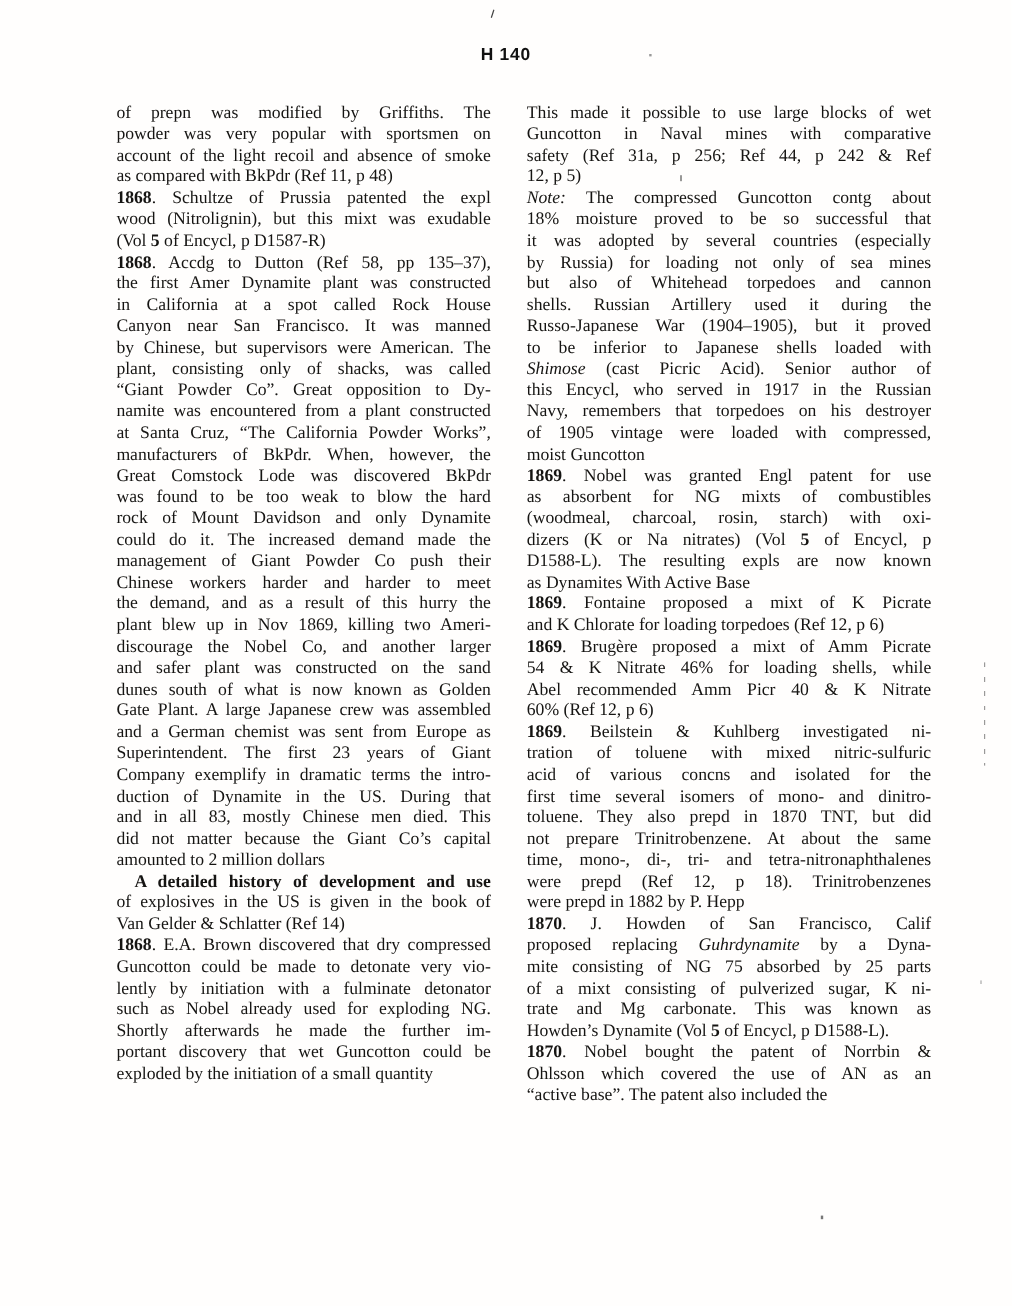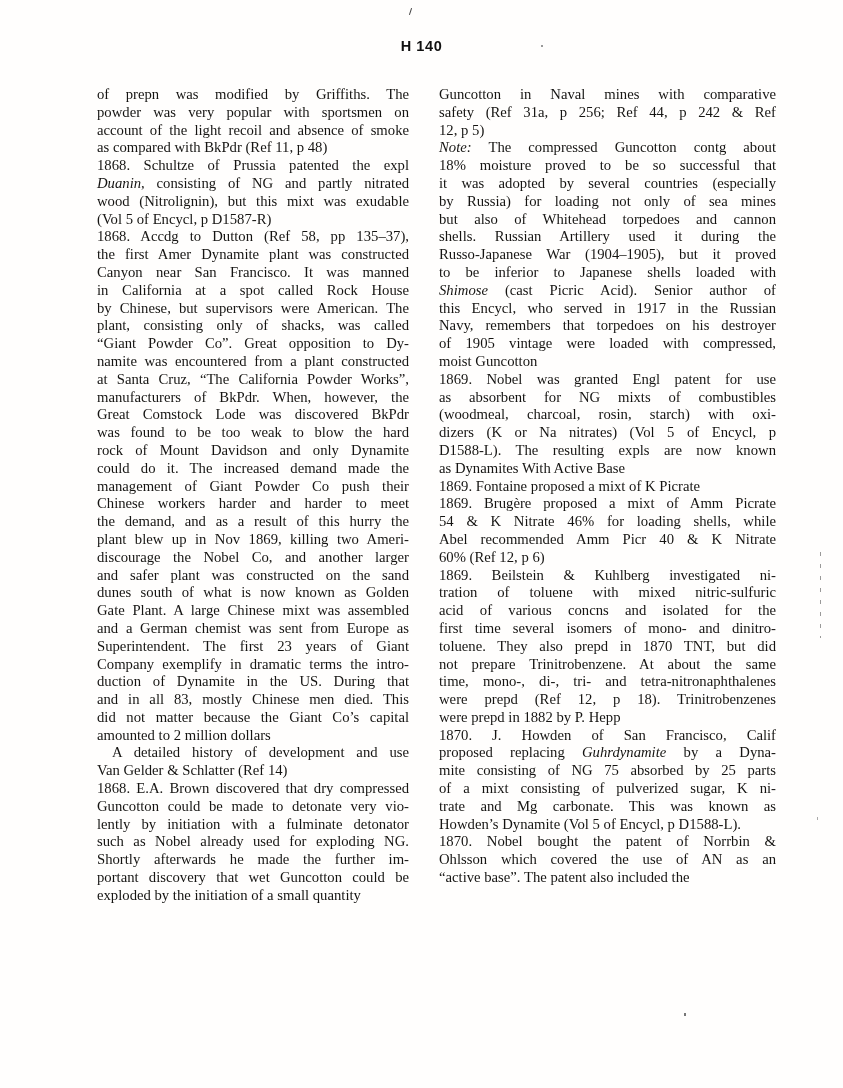--- a/index.html
+++ b/index.html
@@ -12,22 +12,22 @@
     font-family:"Liberation Sans", sans-serif; font-weight:bold;
     font-size:14.5px; letter-spacing:0.6px; color:#111;
   }
   .col { position:absolute; top:86px; font-size:14.7px; line-height:17.8px; }
   #col-left  { left:97px;  width:312px; }
   #col-right { left:439px; width:337px; }
   .para { margin:0; padding:0; }
   .ln { text-align:justify; text-align-last:justify; height:17.8px; white-space:nowrap; }
   .ln { white-space:normal; }
   .para .ln:last-child { text-align-last:left; }
-  .ln.indent { text-indent:15px; }
-  b { font-weight:normal; }
+  .ln.indent { text-indent:15px;font-weight:bold; }
+  b { font-weight:bold; }
   i { font-style:italic;font-family:Liberation Serif, serif; }
   
   .artifact { position:absolute; background:#6b6b6b; }
   #tick-top { left:410px; top:8px; width:1px; height:7px; transform:rotate(18deg); background:#444; }
   #mark-quote { left:567px; top:146px; width:1px; height:5px; background:#555; }
   #speck-a { left:541px; top:45px; width:2px; height:2px; background:#999; }
   #speck-b { left:684px; top:1013px; width:2px; height:3px; background:#777; }
   #speck-c { left:817px; top:817px; width:1px; height:3px; background:#aaa; }
   #dash-line {
     left:820px; top:552px; width:1px; height:86px; background:
@@ -42,71 +42,72 @@
 
   <div id="col-left" class="col">
       <div class="para">
         <div class="ln">of prepn was modified by Griffiths.  The</div>
         <div class="ln">powder was very popular with sportsmen on</div>
         <div class="ln">account of the light recoil and absence of smoke</div>
         <div class="ln">as compared with BkPdr (Ref 11, p 48)</div>
       </div>
       <div class="para">
         <div class="ln"><b>1868</b>.  Schultze of Prussia patented the expl</div>
-        <div class="ln"><i>Duanin</i>, consisting of NG and partly nitrated</div>
         <div class="ln">wood (Nitrolignin), but this mixt was exudable</div>
         <div class="ln">(Vol <b>5</b> of Encycl, p D1587-R)</div>
       </div>
       <div class="para">
         <div class="ln"><b>1868</b>.  Accdg to Dutton (Ref 58, pp 135–37),</div>
         <div class="ln">the first Amer Dynamite plant was constructed</div>
+        <div class="ln">in California at a spot called Rock House</div>
         <div class="ln">Canyon near San Francisco.  It was manned</div>
-        <div class="ln">in California at a spot called Rock House</div>
         <div class="ln">by Chinese, but supervisors were American. The</div>
         <div class="ln">plant, consisting only of shacks, was called</div>
         <div class="ln">“Giant Powder Co”.  Great opposition to Dy-</div>
         <div class="ln">namite was encountered from a plant constructed</div>
         <div class="ln">at Santa Cruz, “The California Powder Works”,</div>
         <div class="ln">manufacturers of BkPdr.  When, however, the</div>
         <div class="ln">Great Comstock Lode was discovered BkPdr</div>
         <div class="ln">was found to be too weak to blow the hard</div>
         <div class="ln">rock of Mount Davidson and only Dynamite</div>
         <div class="ln">could do it.  The increased demand made the</div>
         <div class="ln">management of Giant Powder Co push their</div>
         <div class="ln">Chinese workers harder and harder to meet</div>
         <div class="ln">the demand, and as a result of this hurry the</div>
         <div class="ln">plant blew up in Nov 1869, killing two Ameri-</div>
         <div class="ln">discourage the Nobel Co, and another larger</div>
         <div class="ln">and safer plant was constructed on the sand</div>
         <div class="ln">dunes south of what is now known as Golden</div>
-        <div class="ln">Gate Plant.  A large Chinese mixt was assembled</div>
+        <div class="ln">Gate Plant.  A large Japanese crew was assembled</div>
         <div class="ln">and a German chemist was sent from Europe as</div>
         <div class="ln">Superintendent.  The first 23 years of Giant</div>
         <div class="ln">Company exemplify in dramatic terms the intro-</div>
         <div class="ln">duction of Dynamite in the US.  During that</div>
         <div class="ln">and in all 83, mostly Chinese men died.  This</div>
         <div class="ln">did not matter because the Giant Co’s capital</div>
         <div class="ln">amounted to 2 million dollars</div>
       </div>
       <div class="para">
         <div class="ln indent">A detailed history of development and use</div>
+        <div class="ln">of explosives in the US is given in the book of</div>
         <div class="ln">Van Gelder &amp; Schlatter (Ref 14)</div>
       </div>
       <div class="para">
         <div class="ln"><b>1868</b>.  E.A. Brown discovered that dry compressed</div>
         <div class="ln">Guncotton could be made to detonate very vio-</div>
         <div class="ln">lently by initiation with a fulminate detonator</div>
         <div class="ln">such as Nobel already used for exploding NG.</div>
         <div class="ln">Shortly afterwards he made the further im-</div>
         <div class="ln">portant discovery that wet Guncotton could be</div>
         <div class="ln">exploded by the initiation of a small quantity</div>
       </div>
     </div>
   <div id="col-right" class="col">
       <div class="para">
+        <div class="ln">This made it possible to use large blocks of wet</div>
         <div class="ln">Guncotton in Naval mines with comparative</div>
         <div class="ln">safety (Ref 31a, p 256; Ref 44, p 242 &amp; Ref</div>
         <div class="ln">12, p 5)</div>
       </div>
       <div class="para">
         <div class="ln"><i>Note:</i>  The compressed Guncotton contg about</div>
         <div class="ln">18% moisture proved to be so successful that</div>
         <div class="ln">it was adopted by several countries (especially</div>
         <div class="ln">by Russia) for loading not only of sea mines</div>
         <div class="ln">but also of Whitehead torpedoes and cannon</div>
@@ -122,20 +123,21 @@
       <div class="para">
         <div class="ln"><b>1869</b>.  Nobel was granted Engl patent for use</div>
         <div class="ln">as absorbent for NG mixts of combustibles</div>
         <div class="ln">(woodmeal, charcoal, rosin, starch) with oxi-</div>
         <div class="ln">dizers (K or Na nitrates) (Vol <b>5</b> of Encycl, p</div>
         <div class="ln">D1588-L).  The resulting expls are now known</div>
         <div class="ln">as Dynamites With Active Base</div>
       </div>
       <div class="para">
         <div class="ln"><b>1869</b>.  Fontaine proposed a mixt of K Picrate</div>
+        <div class="ln">and K Chlorate for loading torpedoes (Ref 12, p 6)</div>
       </div>
       <div class="para">
         <div class="ln"><b>1869</b>.  Brugère proposed a mixt of Amm Picrate</div>
         <div class="ln">54 &amp; K Nitrate 46% for loading shells, while</div>
         <div class="ln">Abel recommended Amm Picr 40 &amp; K Nitrate</div>
         <div class="ln">60% (Ref 12, p 6)</div>
       </div>
       <div class="para">
         <div class="ln"><b>1869</b>.  Beilstein &amp; Kuhlberg investigated ni-</div>
         <div class="ln">tration of toluene with mixed nitric-sulfuric</div>

